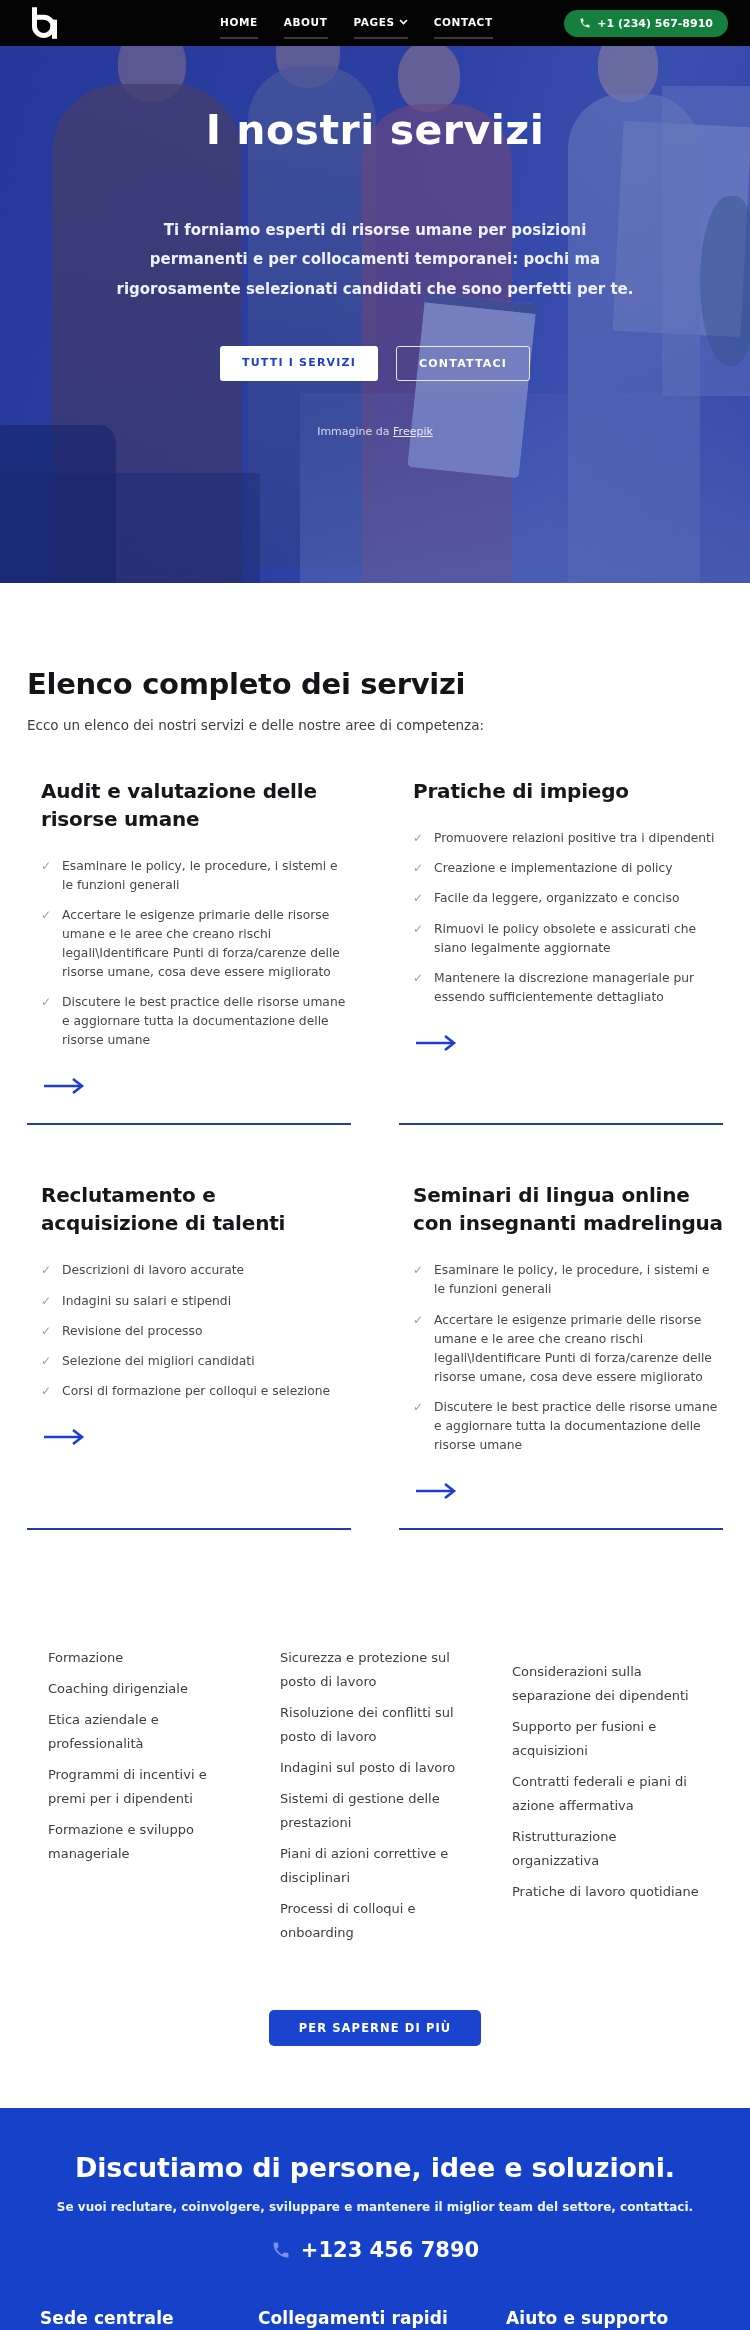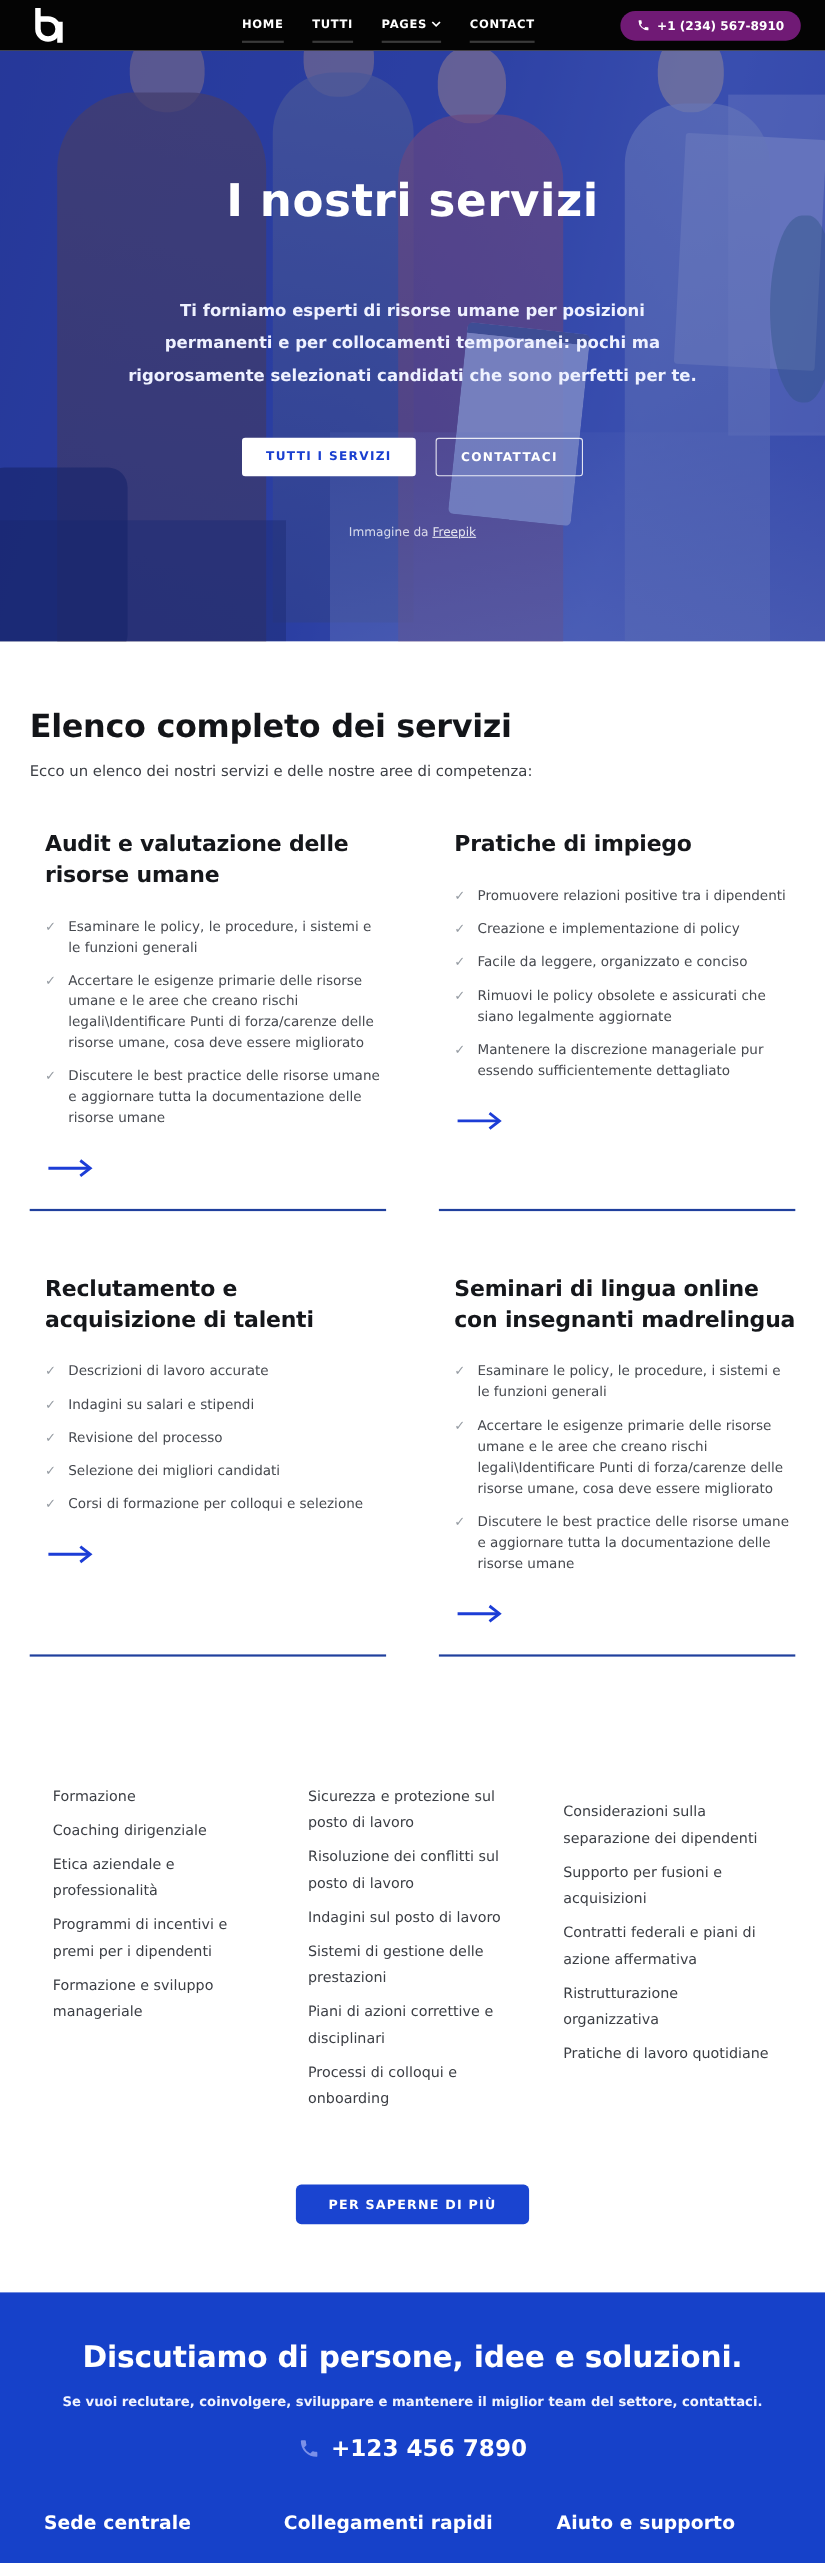--- a/index.html
+++ b/index.html
@@ -18,21 +18,21 @@
     padding: 0 22px; position: relative; z-index: 5;
   }
   .logo { display: block; width: 40px; height: 40px; }
   .main-nav { display: flex; gap: 26px; margin-left: 158px; }
   .main-nav a {
     color: #ffffff; text-decoration: none; font-size: 10.5px; font-weight: 700;
     letter-spacing: .6px; padding-bottom: 9px; border-bottom: 2px solid #3a3a3a;
     display: inline-flex; align-items: center; gap: 4px; margin-top: 9px;
   }
   .pill {
-    margin-left: auto; background: #701a75; color: #fff; text-decoration: none;
+    margin-left: auto; background: #15803d; color: #fff; text-decoration: none;
     border-radius: 15px; height: 27px; display: inline-flex; align-items: center;
     gap: 6px; padding: 0 15px; font-size: 11px; font-weight: 700;
   }
 
   
   .hero { position: relative; height: 537px; overflow: hidden;
     background: linear-gradient(105deg,#2e3c92 0%,#3a4da8 45%,#5c71c6 75%,#4a5cb5 100%); }
   .hero-photo { position: absolute; inset: 0; }
   .fig { position: absolute; }
   .floor { left: 300px; bottom: 0; right: 0; height: 190px;
@@ -51,35 +51,35 @@
     background: linear-gradient(180deg, rgba(206,96,86,.68), rgba(170,78,74,.6)); border-radius: 60px 60px 0 0; }
   .woman-center-head { left: 398px; top: -4px; width: 62px; height: 70px; background: rgba(206,164,138,.9); border-radius: 46%; }
   .clipboard { left: 416px; top: 252px; width: 112px; height: 175px; background: rgba(246,248,251,.88);
     transform: rotate(6deg); border-radius: 5px; border-top: 10px solid rgba(60,70,100,.75); }
   .woman-right { left: 568px; top: 48px; width: 132px; height: 490px;
     background: linear-gradient(180deg, rgba(198,208,222,.6), rgba(150,165,200,.5)); border-radius: 55px 55px 0 0; }
   .woman-right-head { left: 598px; top: -16px; width: 60px; height: 72px; background: rgba(222,196,160,.85); border-radius: 46%; }
   .chair { left: -14px; bottom: -12px; width: 130px; height: 170px; background: rgba(10,15,35,.62); border-radius: 18px; }
   .desk { left: -20px; bottom: 0; width: 280px; height: 110px; background: rgba(24,30,58,.5); }
   .hero-overlay { position: absolute; inset: 0; background: rgba(33,53,158,.58); }
-  .hero-content { position: relative; z-index: 2; text-align: center; padding-top: 112px; }
+  .hero-content { position: relative; z-index: 2; text-align: center; padding-top: 60px; }
   .hero-content h1 { color: #fff; font-size: 41px; font-weight: 600; letter-spacing: .5px; }
   .hero-subtitle { margin: 62px auto 0; width: 520px; color: #eef1ff; font-size: 15px; font-weight: 700; line-height: 1.95; }
   .hero-buttons { margin-top: 42px; display: flex; justify-content: center; gap: 18px; }
   .btn-primary, .btn-outline {
     display: inline-block; text-decoration: none; font-size: 11px; font-weight: 700;
     letter-spacing: 1.2px; padding: 10px 22px; border-radius: 3px;
   }
   .btn-primary { background: #ffffff; color: #1a3fd0; }
   .btn-outline { background: transparent; color: #ffffff; border: 1px solid rgba(255,255,255,.85); }
   .credit { margin-top: 44px; font-size: 11px; color: rgba(255,255,255,.78); }
   .credit a { color: rgba(255,255,255,.85); }
 
   
-  .services { padding: 60px 27px 0; }
+  .services { padding: 84px 27px 0; }
   .services h2 { font-size: 29px; font-weight: 700; letter-spacing: -.3px; color: #131519; }
   .services-intro { margin-top: 16px; font-size: 13.5px; color: #3b3e44; }
   .services-grid { margin-top: 44px; display: grid; grid-template-columns: 1fr 1fr; column-gap: 48px; row-gap: 56px; }
   .svc-block { display: flex; flex-direction: column; padding-left: 14px; }
   .svc-block h3 { font-size: 20px; font-weight: 700; line-height: 1.4; color: #15171b; letter-spacing: -.2px; }
   .svc-block ul { list-style: none; margin-top: 24px; }
   .svc-block li { display: flex; gap: 11px; margin-bottom: 11px; font-size: 12.3px; line-height: 1.55; color: #45484e; }
   .check { color: #969ca3; font-size: 12px; line-height: 1.6; }
   .svc-arrow { margin-top: 16px; display: block; cursor: pointer; }
   .svc-divider { margin-top: auto; height: 2px; background: #20409d; margin-left: -14px; }
@@ -115,21 +115,21 @@
 
   <header class="site-header">
     <a class="logo" href="#">
       <svg viewBox="0 0 48 48" width="40" height="40">
         <path d="M15 5 V28 a11 11 0 1 0 11 -11 H15" fill="none" stroke="#ffffff" stroke-width="6"></path>
         <path d="M39 43 V20" fill="none" stroke="#ffffff" stroke-width="6"></path>
       </svg>
     </a>
     <nav class="main-nav">
       <a href="#">HOME</a>
-      <a href="#">TUTTI</a>
+      <a href="#">ABOUT</a>
       <a href="#">
         <span>PAGES</span>
         <svg width="9" height="6" viewBox="0 0 9 6">
             <polyline points="1,1 4.5,4.5 8,1" fill="none" stroke="#fff" stroke-width="1.6"></polyline>
           </svg>
       </a>
       <a href="#">CONTACT</a>
     </nav>
     <a class="pill" href="#">
       <svg width="12" height="12" viewBox="0 0 24 24" fill="#fff">

